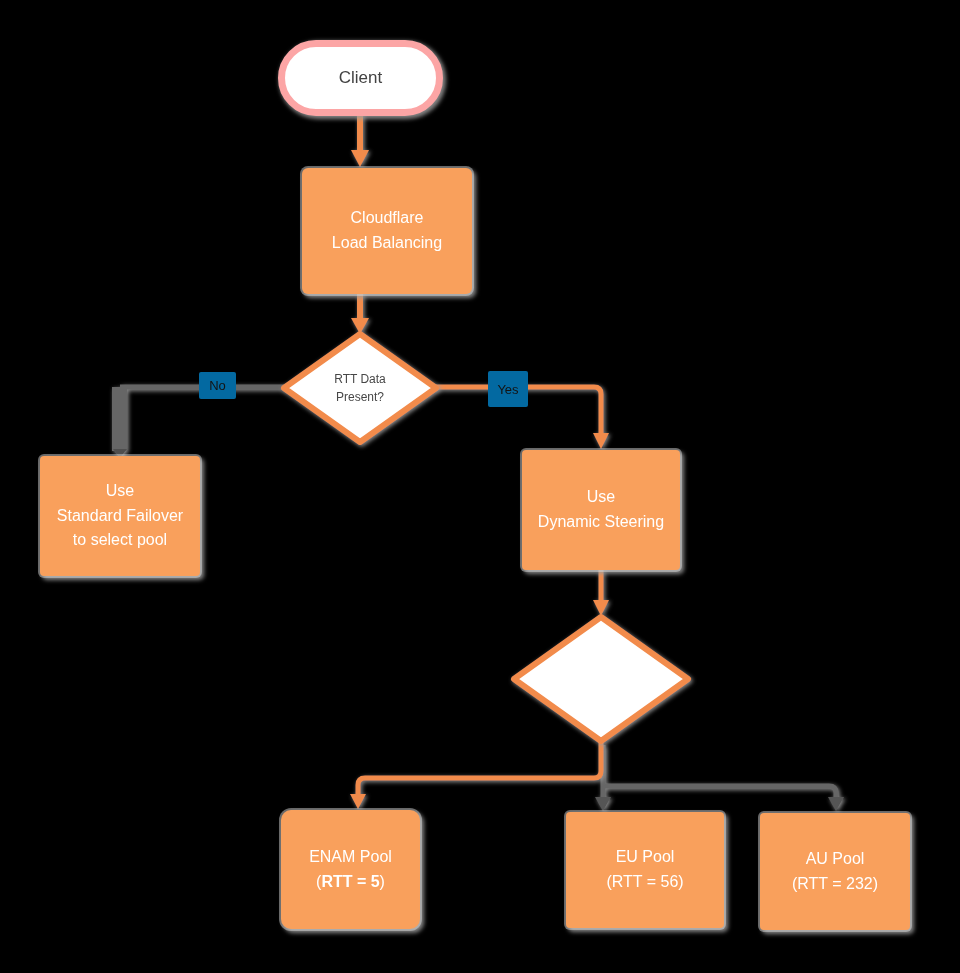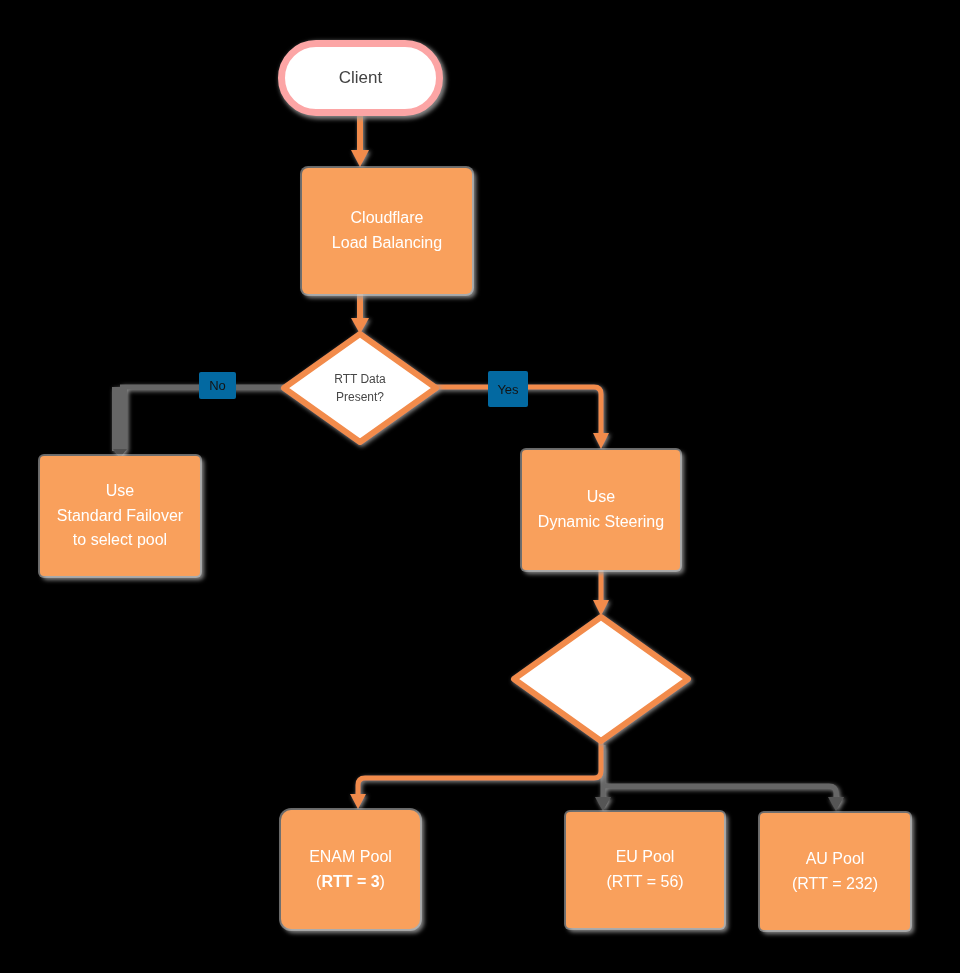--- a/index.html
+++ b/index.html
@@ -107,21 +107,21 @@
   </div>
 
   <div class="node orange-box" style="left:522px;top:450px;width:158px;height:120px;">
     <span>Use
 Dynamic Steering</span>
   </div>
 
 
   <div class="node orange-box" style="left:281px;top:810px;width:139px;height:119px;border-radius:10px;flex-direction:column;">
     <div>ENAM Pool</div>
-    <div class="pool-rtt"><span>(</span><span class="bold">RTT = 3</span><span>)</span></div>
+    <div class="pool-rtt"><span>(</span><span class="bold">RTT = 5</span><span>)</span></div>
   </div>
 
   <div class="node orange-box" style="left:522px;top:812px;width:158px;height:116px;flex-direction:column;margin-left:44px;">
     <div>EU Pool</div>
     <div class="pool-rtt"><span>(</span><span>RTT = 56</span><span>)</span></div>
   </div>
 
   <div class="node orange-box" style="left:760px;top:813px;width:150px;height:117px;flex-direction:column;">
     <div>AU Pool</div>
     <div class="pool-rtt"><span>(</span><span>RTT = 232</span><span>)</span></div>

